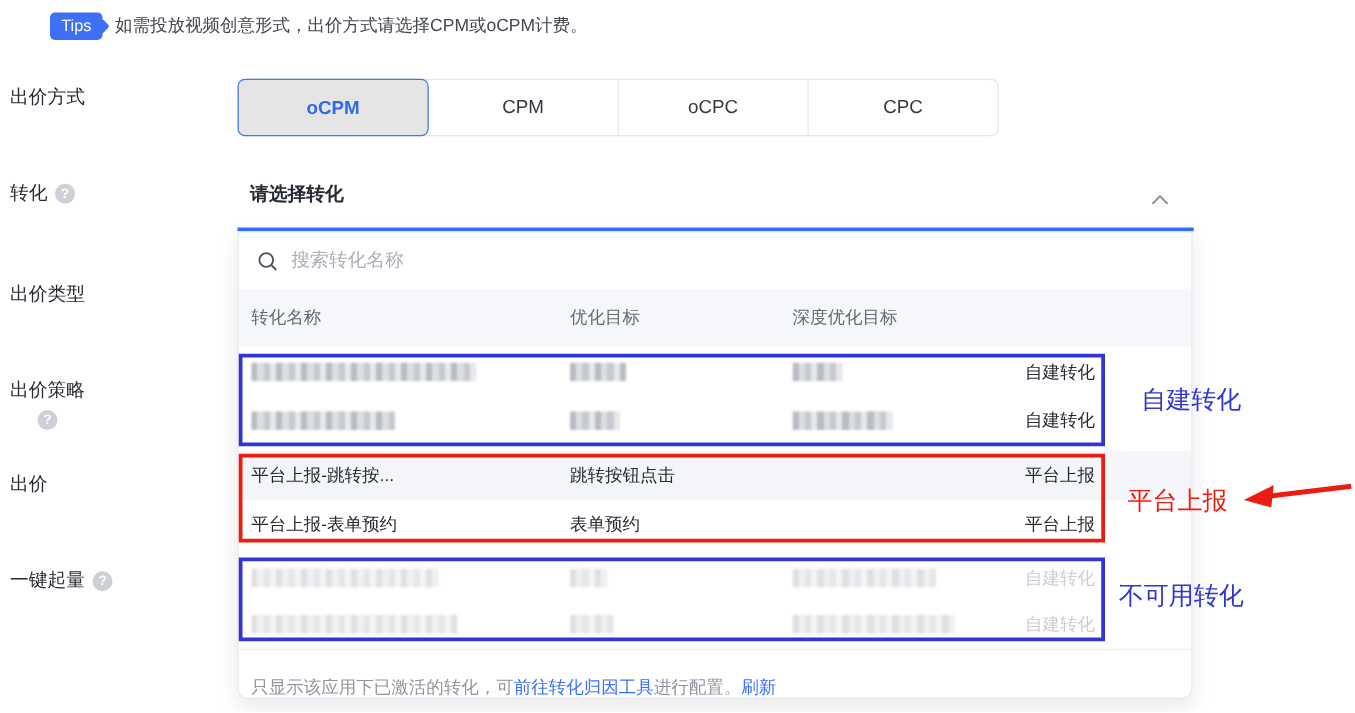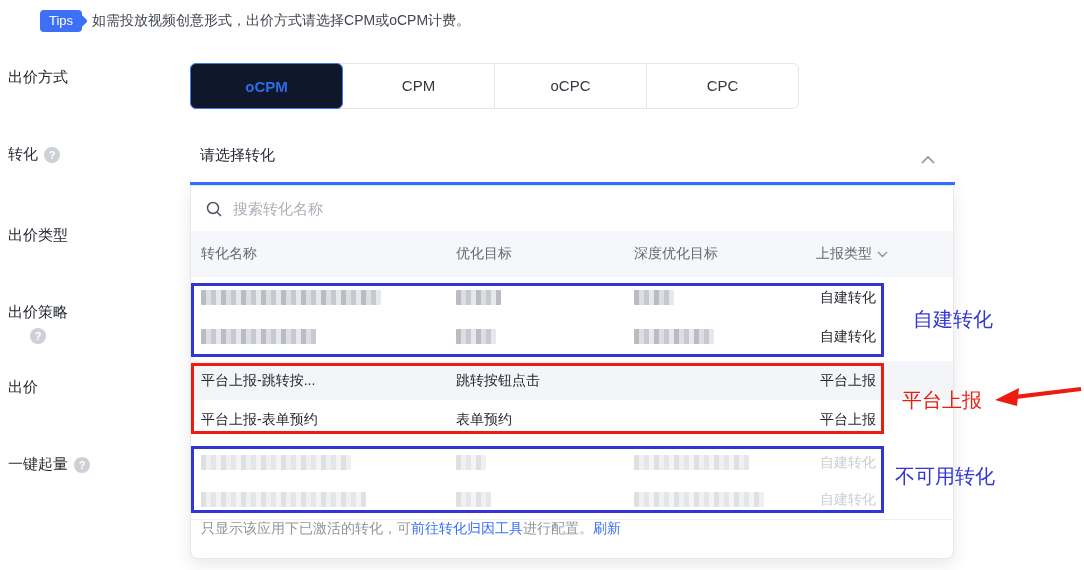--- a/index.html
+++ b/index.html
@@ -20,24 +20,24 @@
   .help{display:inline-block;width:16px;height:16px;border-radius:50%;background:#cdd0d6;position:relative;cursor:pointer;}
   .help::after{content:"?";position:absolute;left:0;top:0;width:16px;height:16px;line-height:16px;
     text-align:center;color:#fff;font-size:11px;font-weight:bold;}
 
   
   .tab-group{position:absolute;left:190px;top:63px;display:flex;border:1px solid #e5e6eb;border-radius:6px;height:44px;background:#fff;}
   .tab{width:151px;text-align:center;line-height:44px;font-size:15px;color:#34383f;cursor:pointer;
     border-right:1px solid #e5e6eb;}
   .tab:last-child{border-right:none;}
   .tab.selected{position:relative;margin:-1px 0 -1px -1px;border:1px solid #4079f2;border-radius:6px;
-    background:#0f172a;color:#2e6be5;font-weight:bold;line-height:46px;z-index:2;}
-
-  
-  .select-value{position:absolute;left:200px;top:146px;font-size:15px;color:#252931;cursor:pointer;}
+    background:#e5e5e5;color:#2e6be5;font-weight:bold;line-height:46px;z-index:2;}
+
+  
+  .select-value{position:absolute;left:200px;top:146px;font-size:15px;color:#252931;cursor:pointer;font-weight:bold;}
   .select-underline{position:absolute;left:190px;top:182px;width:765px;height:3px;background:#3370ff;}
   .chevron-up{position:absolute;left:920px;top:152px;cursor:pointer;}
 
   
   .panel{position:absolute;left:190px;top:185px;width:764px;height:374px;background:#fff;
     border:1px solid #e6e8ee;border-radius:0 0 8px 8px;box-shadow:0 6px 16px rgba(31,35,41,.10);box-sizing:border-box;}
   .search-row{position:absolute;left:0;top:0;width:100%;height:45px;display:flex;align-items:center;}
   .search-icon{margin-left:14px;display:flex;}
   .search-input{border:none;outline:none;flex:1;margin-left:8px;font-size:15px;color:#0369a1;
     font-family:inherit;background:transparent;}
@@ -55,21 +55,21 @@
   .t-row.disabled{color:#c9ced6;}
   .t-row.disabled .c4{color:#c9ced6;}
 
   .pix{display:inline-block;height:15px;border-radius:1px;filter:blur(.7px);
     background-image:
       repeating-linear-gradient(90deg,#b9bcc2 0 5px,#dcdee2 5px 10px,#c6c9cf 10px 15px,#e7e8ec 15px 20px),
       repeating-linear-gradient(0deg,rgba(255,255,255,.5) 0 5px,rgba(0,0,0,.07) 5px 10px);}
   .t-row.disabled .pix{opacity:.45;}
 
   .t-footer{position:absolute;left:0;top:333px;width:100%;height:40px;border-top:1px solid #eef0f3;
-    display:flex;align-items:flex-start;padding-left:10px;box-sizing:border-box;color:#8f959e;font-size:14px;}
+    display:flex;align-items:flex-end;padding-left:10px;box-sizing:border-box;color:#8f959e;font-size:14px;}
   .link{color:#3b70f5;cursor:pointer;}
 
   
   .ov-box{position:absolute;box-sizing:border-box;pointer-events:none;}
   .ov-blue{border:3px solid #3136d2;}
   .ov-red{border:3px solid #ec1c10;}
   .box1{left:191px;top:283px;width:693px;height:74px;}
   .box2{left:191px;top:363px;width:693px;height:71px;}
   .box3{left:191px;top:446px;width:693px;height:67px;}
   .ann{position:absolute;font-size:20px;pointer-events:none;white-space:nowrap;}
@@ -136,26 +136,20 @@
             <line x1="12.2" y1="12.2" x2="16" y2="16" stroke="#4e5460" stroke-width="1.5"></line>
           </svg>
       </span>
       <input class="search-input" type="text" placeholder="搜索转化名称" style="">
     </div>
 
     <div class="t-header">
       <span class="hc hc1">转化名称</span>
       <span class="hc hc2">优化目标</span>
       <span class="hc hc3">深度优化目标</span>
-      <span class="hc hc4">
-        <span>上报类型</span>
-        <svg width="11" height="7" viewBox="0 0 11 7">
-            <polyline points="1,1 5.5,5.5 10,1" fill="none" stroke="#8f959e" stroke-width="1.4"></polyline>
-          </svg>
-      </span>
     </div>
 
     <div class="t-row r1">
       <span class="cell c1">
           <span class="pix" style="width:180px"></span>
         </span>
       <span class="cell c2">
           <span class="pix" style="width:45px"></span>
         </span>
       <span class="cell c3">

